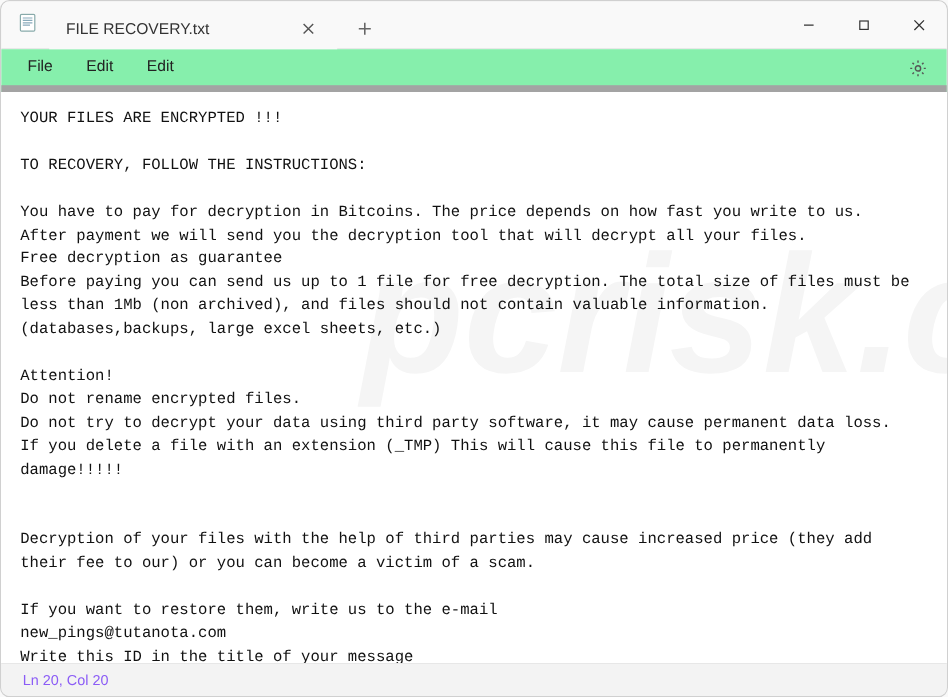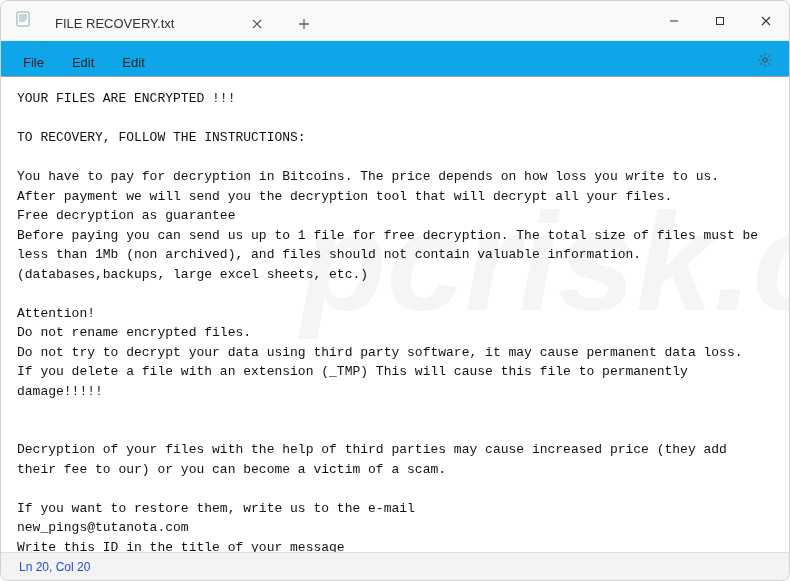--- a/index.html
+++ b/index.html
@@ -71,24 +71,24 @@
       height: 40px;
       display: flex;
       align-items: center;
       justify-content: center;
       color: #333;
     }
 
     .menubar {
       height: 36px;
       display: flex;
-      align-items: flex-end;
+      align-items: flex-start;
       padding: 0 8px;
-      background: #0ea5e9;
-      border-bottom: 1px solid #a3a3a3;
+      background: #86efac;
+      border-bottom: 6px solid #a3a3a3;
     }
     .menu-item {
       padding: 6px 14px;
       color: #222;
       border-radius: 4px;
     }
     .menu-spacer { flex: 1; }
     .gear-btn {
       width: 32px;
       height: 32px;
@@ -113,21 +113,21 @@
     }
     @keyframes blink { 50% { opacity: 0; } }
 
     .statusbar {
       height: 28px;
       background: #f3f3f3;
       border-top: 1px solid #e0e0e0;
       display: flex;
       align-items: center;
       font-size: 12px;
-      color: #1d4ed8;
+      color: #8b5cf6;
     }
     .status-left {
       padding: 0 18px;
       flex: 0 0 auto;
     }
     .status-spacer { flex: 1; }
     .status-cell {
       border-left: 1px solid #e4e4e4;
       padding: 0 18px;
       height: 100%;
@@ -212,21 +212,21 @@
           <line x1="4.6" y1="11.4" x2="3.4" y2="12.6"></line>
       </g>
     </svg>
   </div>
 </div>
 
 <div class="editor"><span>YOUR FILES ARE ENCRYPTED !!!</span>
 
 <span>TO RECOVERY, FOLLOW THE INSTRUCTIONS:</span>
 
-<span>You have to pay for decryption in Bitcoins. The price depends on how loss you write to us.</span>
+<span>You have to pay for decryption in Bitcoins. The price depends on how fast you write to us.</span>
 <span>After payment we will send you the decryption tool that will decrypt all your files.</span>
 <span>Free decryption as guarantee</span>
 <span>Before paying you can send us up to 1 file for free decryption. The total size of files must be less than 1Mb (non archived), and files should not contain valuable information.(databases,backups, large excel sheets, etc.)</span>
 
 <span>Attention!</span>
 <span>Do not rename encrypted files.</span>
 <span>Do not try to decrypt your data using third party software, it may cause permanent data loss.</span>
 <span>If you delete a file with an extension (_TMP) This will cause this file to permanently damage!!!!!</span>
 
 

